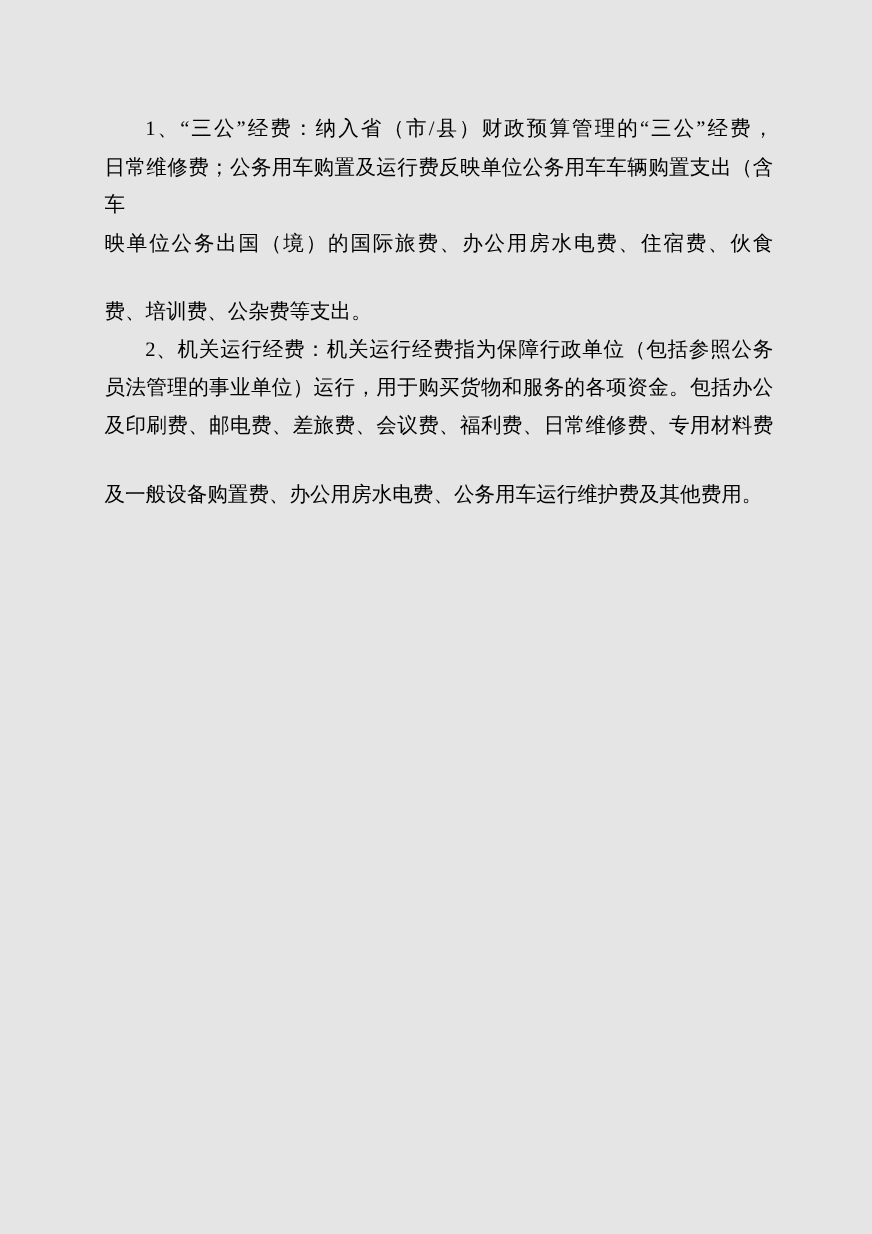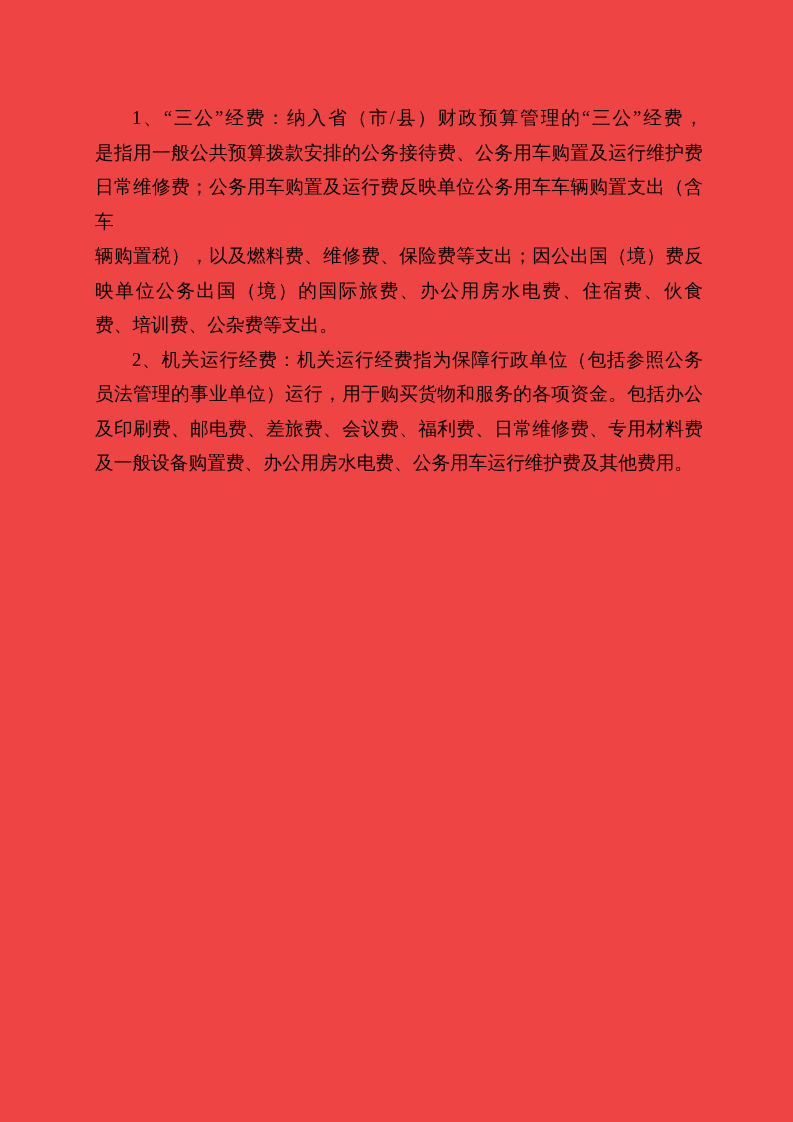--- a/index.html
+++ b/index.html
@@ -35,32 +35,31 @@
   .line {
     display: block;
     text-align: justify;
     text-align-last: justify;
   }
   .line.first {
     text-indent: 37px;
   }
   .line.para-last {
     text-align-last: left;
+    margin-top: 28px;
   }
 </style>
 </head>
 <body>
 
-<div class="page" style="background: #ef4444;">
+<div class="page" style="background: #e5e5e5;">
   <div class="doc-body" style="color: rgb(0, 0, 0);">
       <p class="para">
         <span class="line first">1、“三公”经费：纳入省（市/县）财政预算管理的“三公”经费，</span>
-        <span class="line">是指用一般公共预算拨款安排的公务接待费、公务用车购置及运行维护费</span>
         <span class="line">日常维修费；公务用车购置及运行费反映单位公务用车车辆购置支出（含车</span>
-        <span class="line">辆购置税），以及燃料费、维修费、保险费等支出；因公出国（境）费反</span>
         <span class="line">映单位公务出国（境）的国际旅费、办公用房水电费、住宿费、伙食</span>
         <span class="line para-last">费、培训费、公杂费等支出。</span>
       </p>
       <p class="para">
         <span class="line first">2、机关运行经费：机关运行经费指为保障行政单位（包括参照公务</span>
         <span class="line">员法管理的事业单位）运行，用于购买货物和服务的各项资金。包括办公</span>
         <span class="line">及印刷费、邮电费、差旅费、会议费、福利费、日常维修费、专用材料费</span>
         <span class="line para-last">及一般设备购置费、办公用房水电费、公务用车运行维护费及其他费用。</span>
       </p>
     </div>

